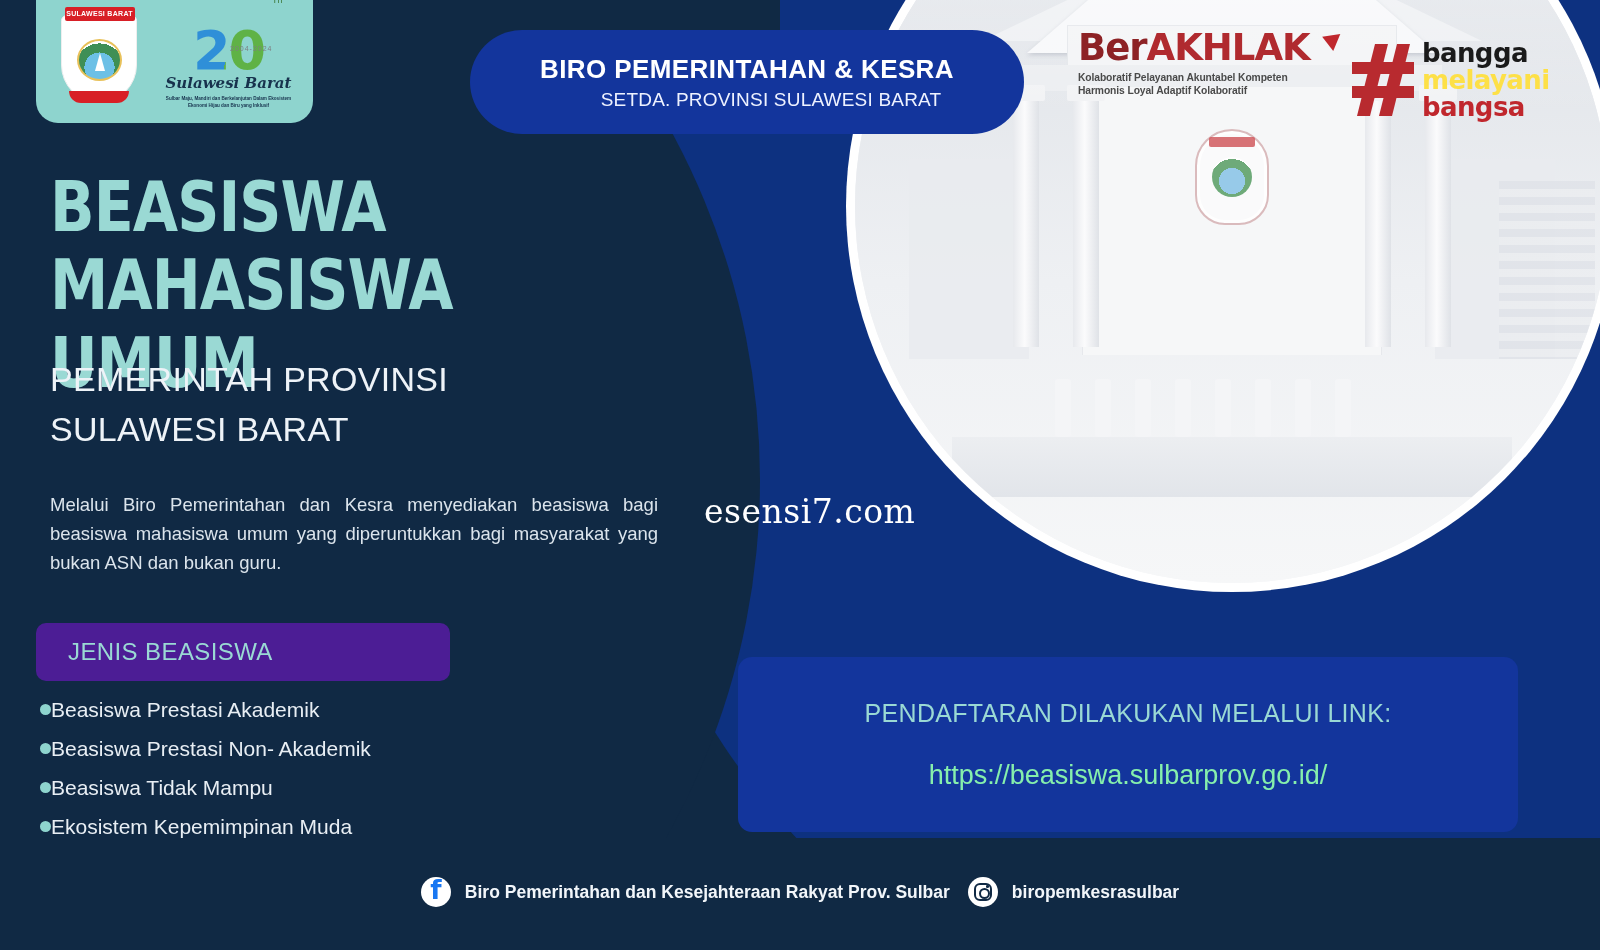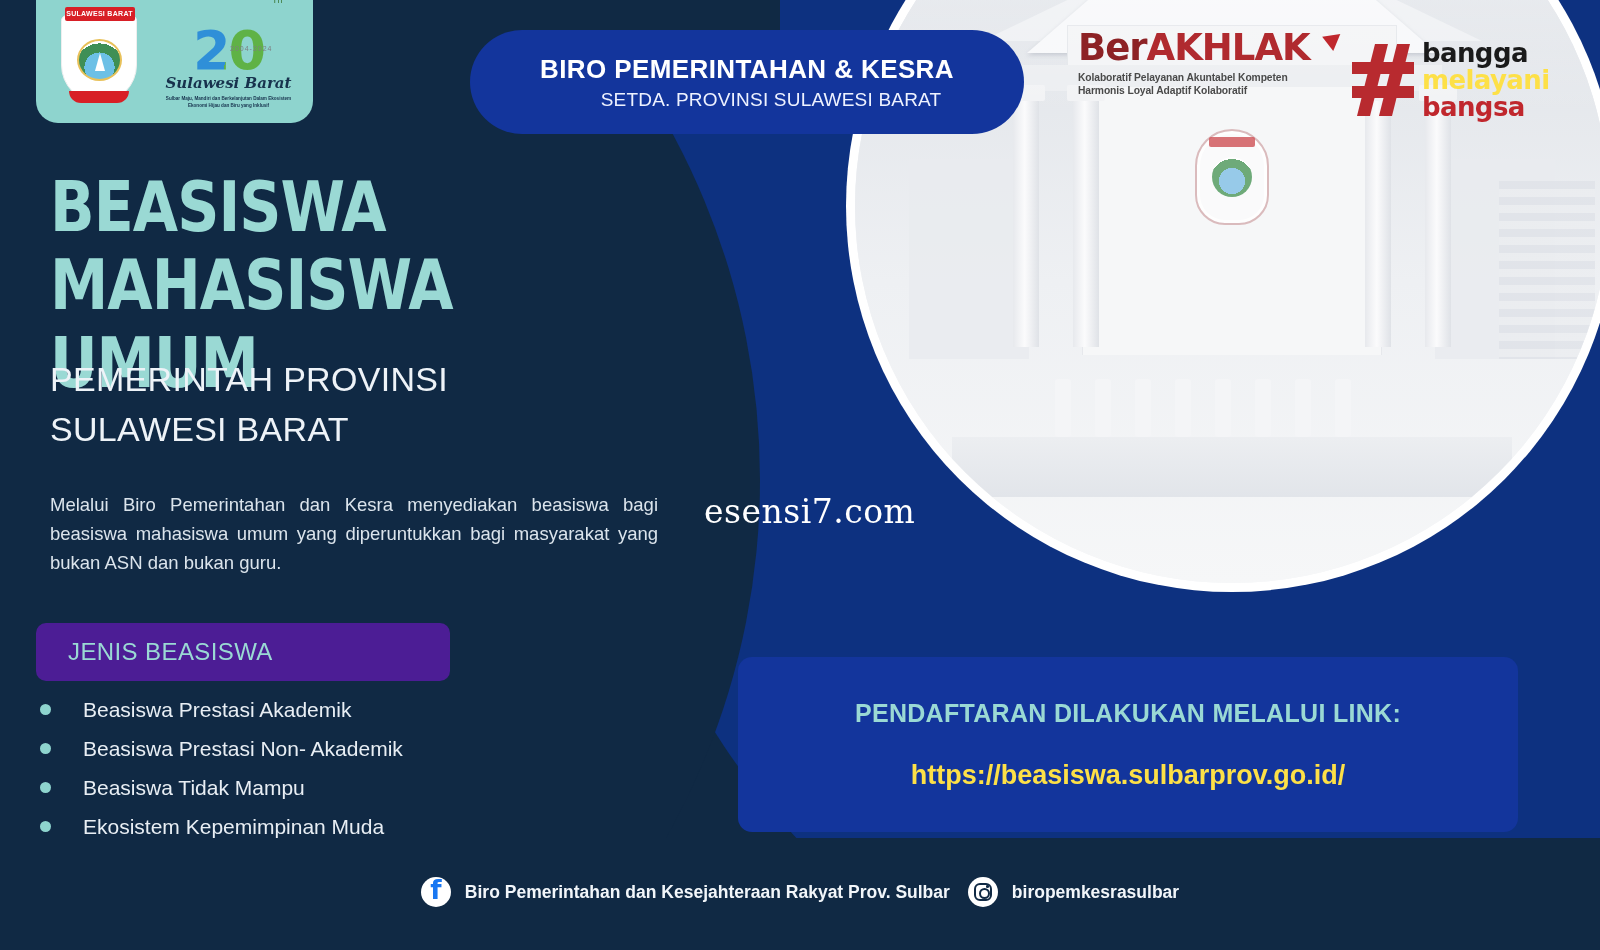--- a/index.html
+++ b/index.html
@@ -198,41 +198,41 @@
     position:absolute;left:50px;top:490px;width:608px;
     color:#dbe4ec;font-size:18.5px;line-height:29px;text-align:justify;
   }
   .jenis-box{
     position:absolute;left:36px;top:611px;width:414px;height:58px;
     background:#4c1d95;border-radius:10px;display:flex;align-items:center;padding-left:32px;margin-top:12px;
   }
   .jenis-box span{color:#9ad9d4;font-size:24px;letter-spacing:.4px;}
   .list{position:absolute;left:40px;top:690px;width:560px;}
   .list li{
-    list-style:none;display:flex;align-items:center;gap:32px;
+    list-style:none;display:flex;align-items:center;gap:0;
     color:#e8eef4;font-size:21px;line-height:39px;
   }
   .list li .dot{width:11px;height:11px;border-radius:50%;background:#8ed4ce;flex:0 0 11px;}
   .list{padding:0;margin:0;}
 
   
   .watermark{
     position:absolute;left:704px;top:492px;
     font-family:"DejaVu Serif","Liberation Serif",serif;
     font-size:33px;color:#ffffff;letter-spacing:.5px;
   }
 
   
   .link-box{
     position:absolute;left:738px;top:657px;width:780px;height:175px;
     background:#13359c;border-radius:14px;
     display:flex;flex-direction:column;align-items:center;justify-content:center;gap:32px;
   }
-  .link-box .lt{color:#9ad9d4;font-weight:bold;font-size:25px;letter-spacing:.3px;}
-  .link-box .lu{color:#fde047;font-size:27px;font-weight:700;}
+  .link-box .lt{color:#9ad9d4;font-weight:normal;font-size:25px;letter-spacing:.3px;}
+  .link-box .lu{color:#86efac;font-size:27px;font-weight:400;}
 
   
   .footer{
     position:absolute;left:0;top:866px;width:1600px;height:52px;
     display:flex;align-items:center;justify-content:center;gap:14px;
     color:#f2f6fa;font-size:17.5px;font-weight:bold;
   }
   .ico{width:30px;height:30px;border-radius:50%;background:#fff;position:relative;flex:0 0 30px;}
   .ico.fb::after{
     content:"f";position:absolute;left:0;right:0;top:-2px;text-align:center;

